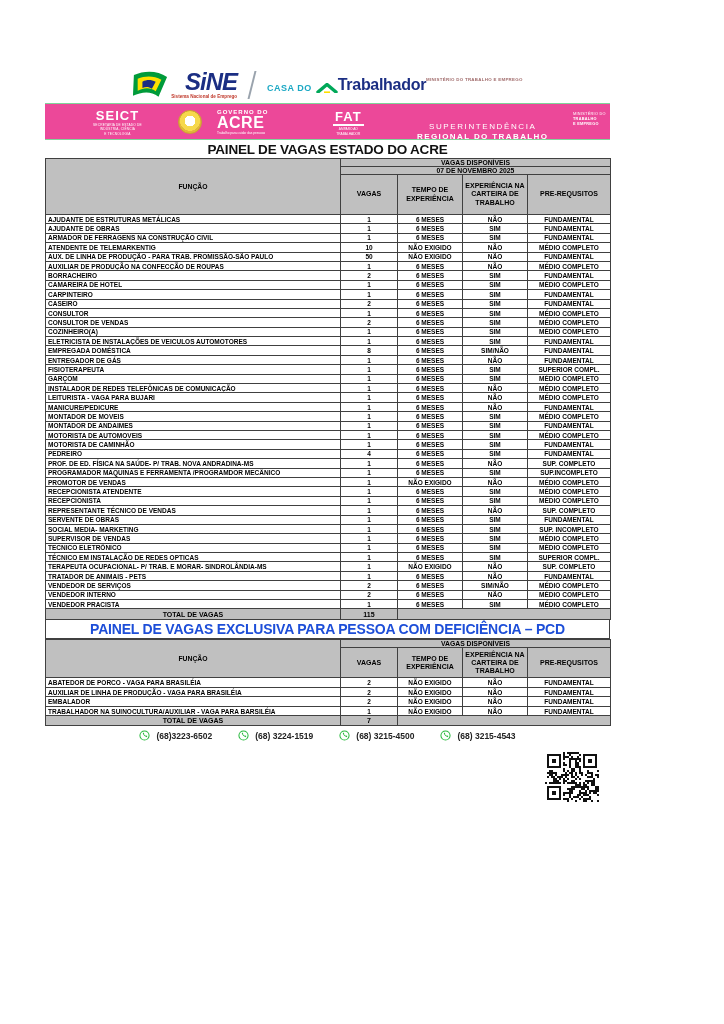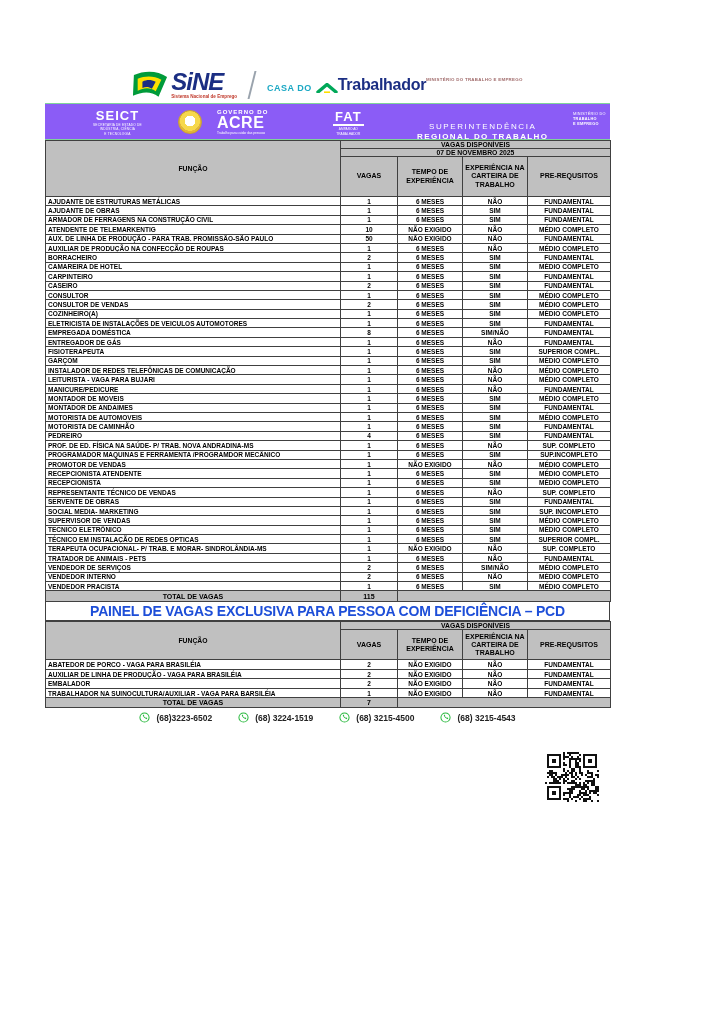--- a/index.html
+++ b/index.html
@@ -4,32 +4,32 @@
 <style>
   * { margin:0; padding:0; box-sizing:border-box; }
   html,body { background:#fff; }
   body { font-family:"Liberation Sans", sans-serif; }
   .page { position:relative; width:724px; height:1024px; background:#fff; overflow:hidden; }
   .content { position:absolute; left:45px; top:66px; width:565px; }
 
   
   .logos-row { height:37px; display:flex; justify-content:center; align-items:center; gap:10px; }
   .sine-group { display:flex; align-items:center; gap:3px; }
-  .sine-textcol { display:flex; flex-direction:column; align-items:flex-start; line-height:1; }
+  .sine-textcol { display:flex; flex-direction:column; align-items:flex-end; line-height:1; }
   .sine-word { font-size:24px; font-weight:bold; font-style:italic; color:#1b2e83; letter-spacing:-1px; }
   .sine-sub { font-size:4.6px; font-weight:bold; color:#c0392b; margin-top:1px; white-space:nowrap; }
   .logo-divider { width:2px; height:28px; background:#9aa3ad; transform:skewX(-14deg); margin:0 4px; }
   .casa-group { display:flex; line-height:1; }
   .casa-top { display:flex; align-items:flex-end; gap:4px; }
   .casa-1 { font-size:9px; font-weight:bold; color:#1ba8c4; letter-spacing:.5px; }
   .casa-2 { font-size:16px; font-weight:bold; color:#1b2e83; letter-spacing:-.3px; }
   .casa-sub { font-size:4.4px; font-weight:bold; color:#a06a6a; margin-top:1px; letter-spacing:.3px; }
 
   
-  .banner { position:relative; height:37px; background:#8b5cf6; border-top:1px solid #7fd49a; border-bottom:1px solid #7fd49a; color:#fff; }
+  .banner { position:relative; height:37px; background:#ec4899; border-top:1px solid #7fd49a; border-bottom:1px solid #7fd49a; color:#fff; }
   .banner .abs { position:absolute; line-height:1; }
   .seict { left:48px; top:5px; text-align:center; }
   .seict-main { font-size:13px; font-weight:bold; letter-spacing:1px; }
   .seict-sub { font-size:3.2px; margin-top:1.5px; letter-spacing:.2px; }
   .crest { left:133px; top:6px; width:24px; height:24px; border-radius:50%;
            background:radial-gradient(circle at 50% 45%, #fff 0 32%, #f6d84c 33% 60%, #e2b63a 61% 100%);
            border:1px solid #caa42f; }
   .governo { left:172px; top:5px; }
   .gov-line1 { font-size:6px; font-weight:bold; letter-spacing:1px; }
   .gov-line2 { font-size:16px; font-weight:bold; letter-spacing:.5px; margin-top:0px; }
@@ -141,20 +141,21 @@
         <div class="b">TRABALHO</div>
         <div class="b">E EMPREGO</div>
       </div>
       <div class="abs brasil">
         <div class="brasil-top">GOVERNO FEDERAL</div>
         <div class="brasil-main">BRASIL</div>
         <div class="brasil-sub">UNIÃO E RECONSTRUÇÃO</div>
       </div>
     </div>
 
+    <div class="title1">PAINEL DE VAGAS ESTADO DO ACRE</div>
 
     <table class="vagas">
       <colgroup>
           <col class="c1">
           <col class="c2">
           <col class="c3">
           <col class="c4">
           <col class="c5">
         </colgroup>
       <thead>

